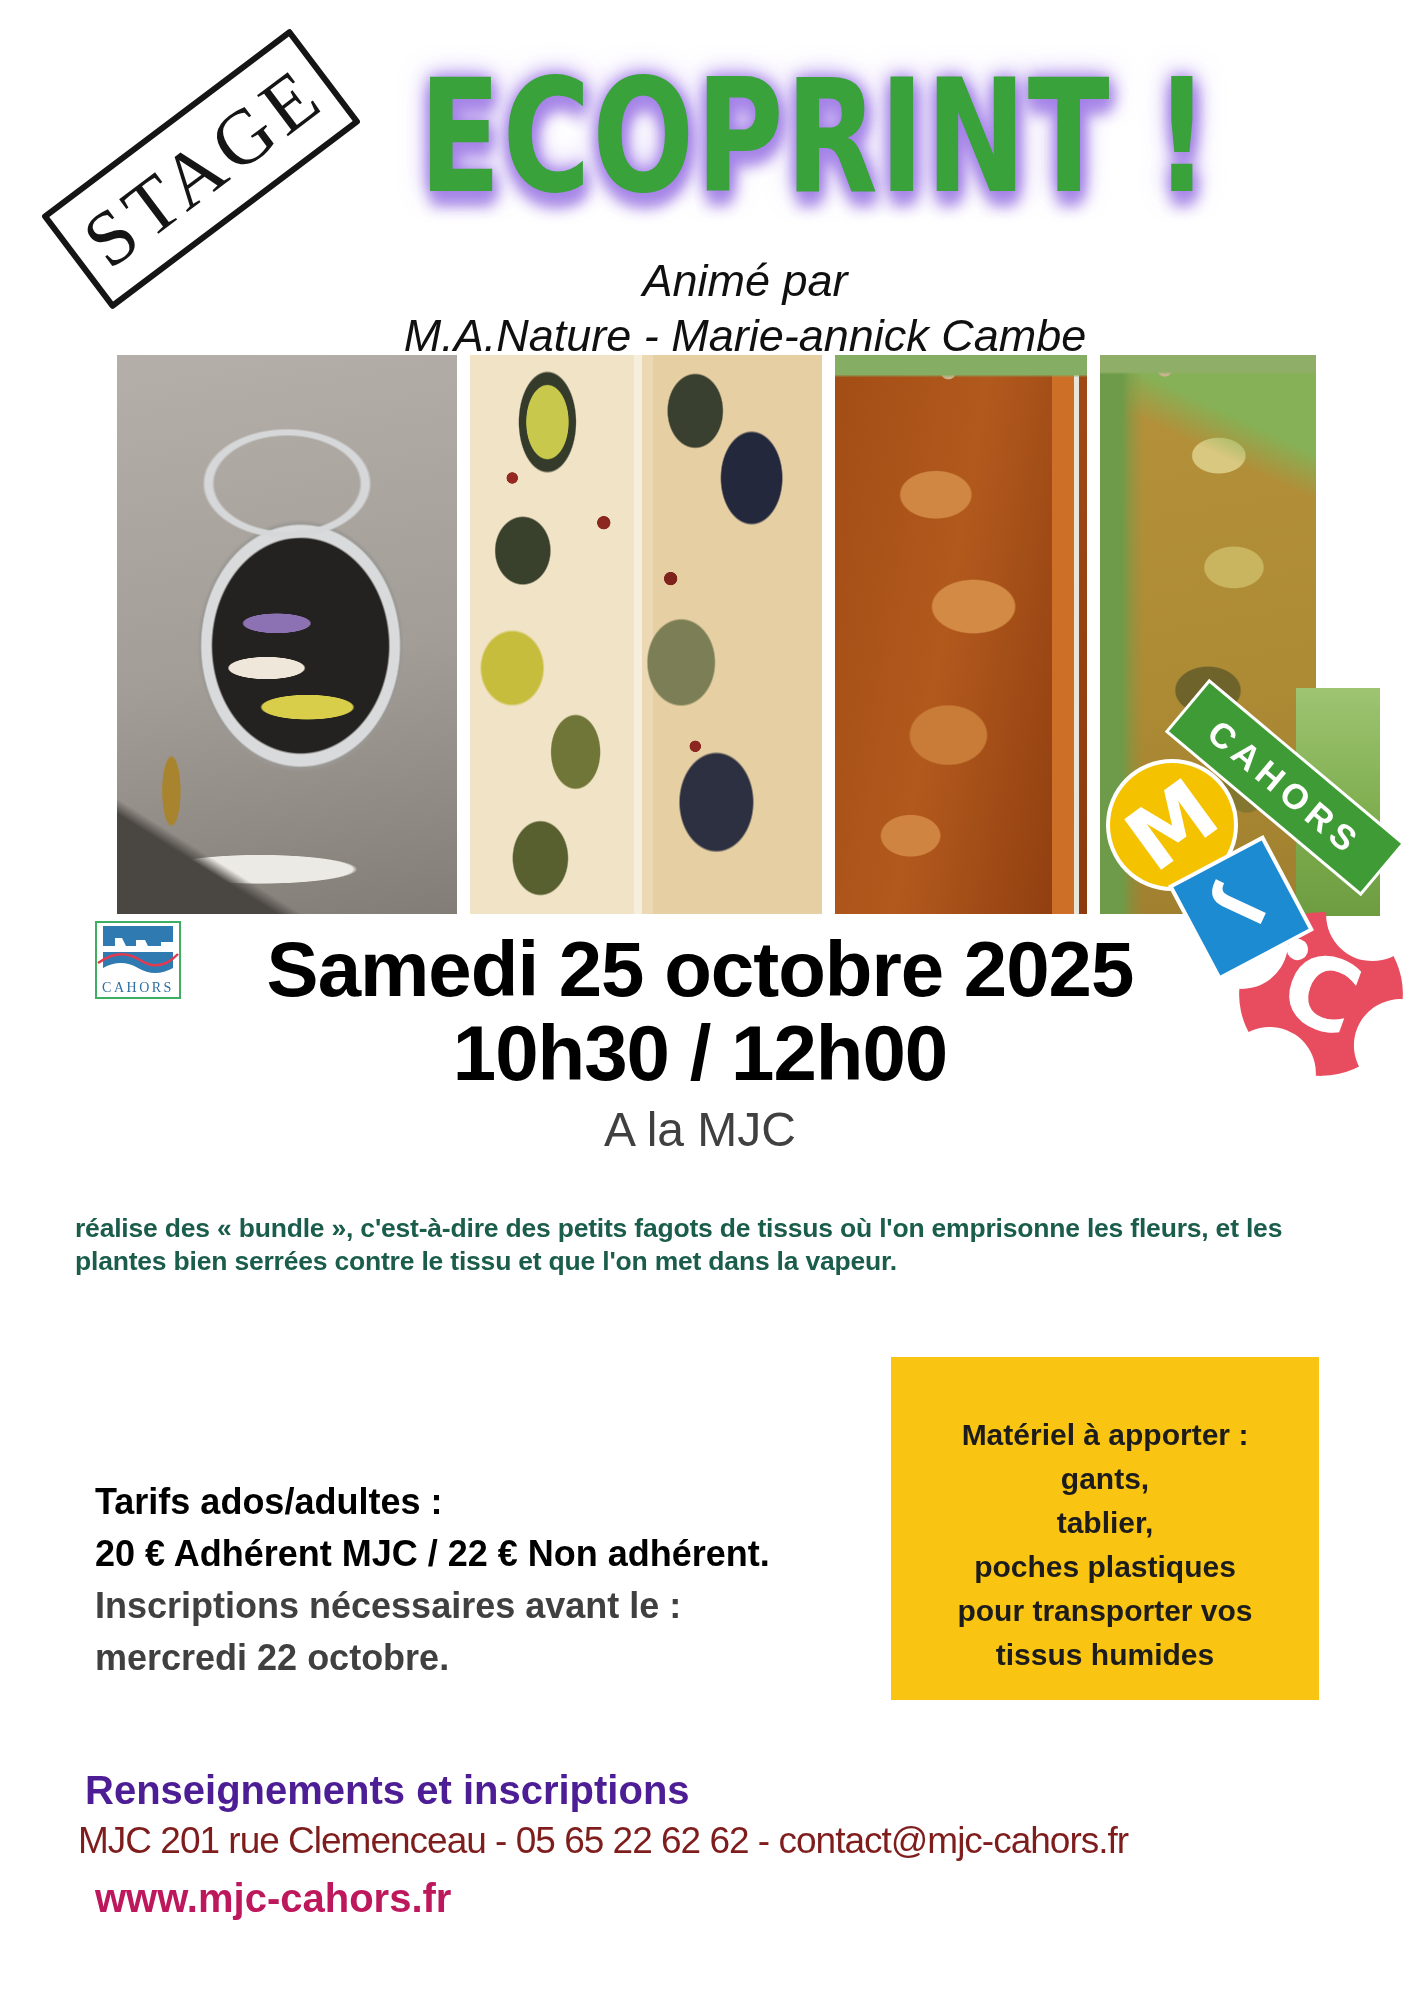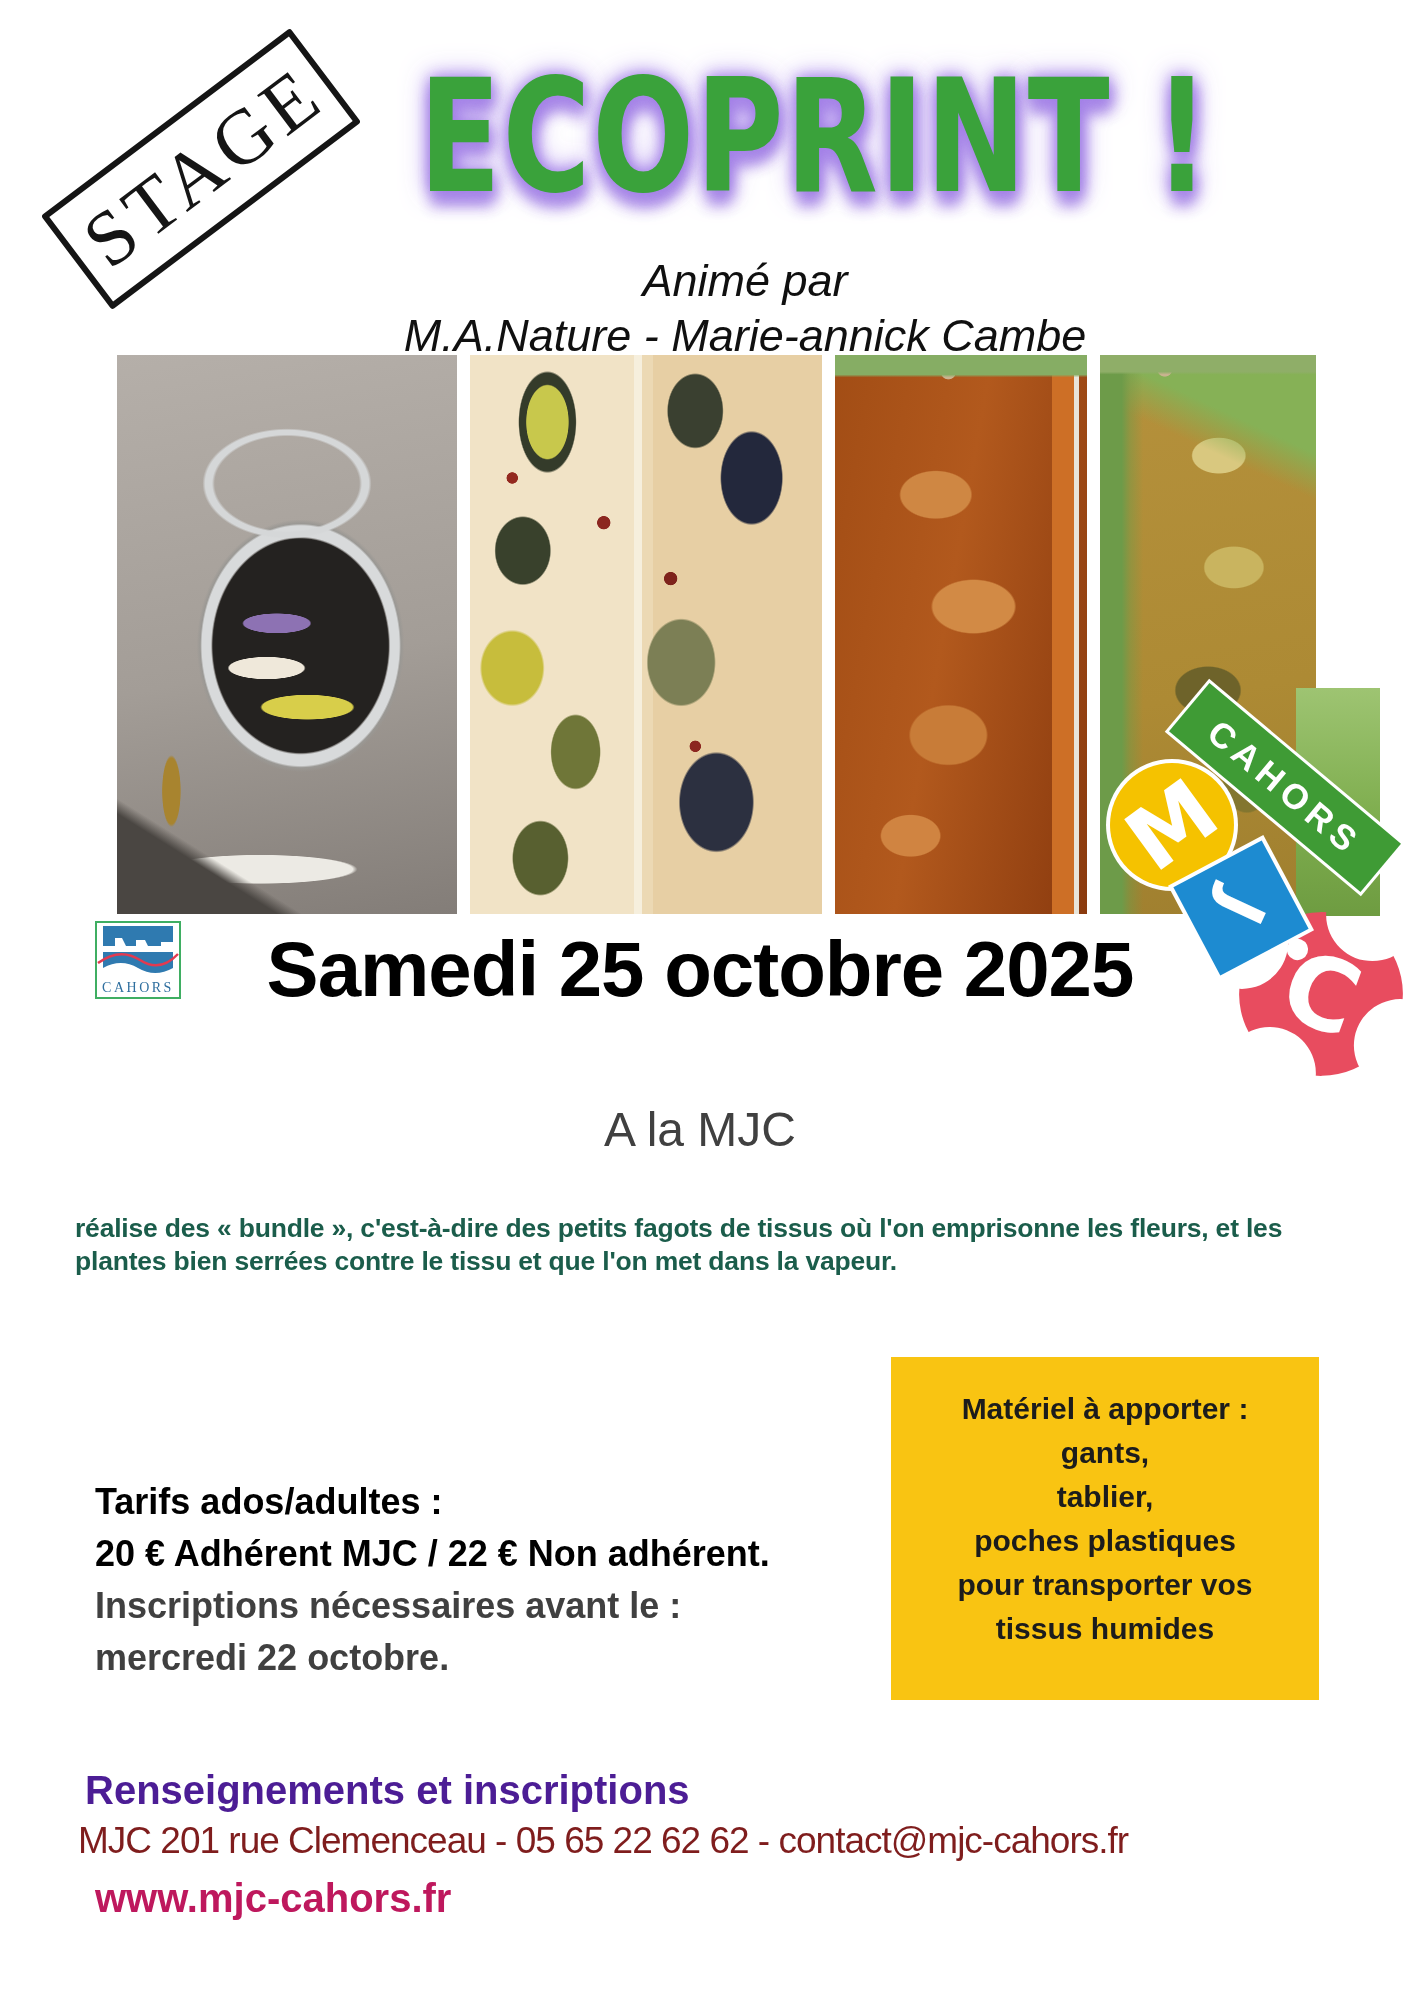--- a/index.html
+++ b/index.html
@@ -111,21 +111,21 @@
   .description{position:absolute;left:75px;top:1212px;width:1290px;color:#1B5D4B;
     font-weight:bold;font-size:26.5px;line-height:32.5px;letter-spacing:-.2px;}
 
   
   .pricing{position:absolute;left:95px;top:1476px;width:800px;font-weight:bold;
     font-size:36px;line-height:52px;color:#000;}
   .pricing .red{color:#404040;}
 
   
   .materials-box{position:absolute;left:891px;top:1357px;width:428px;height:343px;
-    background:#F9C412;text-align:center;box-sizing:border-box;padding-top:30px;}
+    background:#F9C412;text-align:center;box-sizing:border-box;padding-top:56px;}
   .materials-box div{font-weight:bold;font-size:30px;line-height:44px;color:#1c1c1c;}
 
   
   .footer-heading{position:absolute;left:85px;top:1768px;font-weight:bold;font-size:40px;color:#4c1d95;}
   .footer-address{position:absolute;left:78px;top:1820px;font-size:37px;letter-spacing:-1px;color:#7f1d1d;}
   .footer-site{position:absolute;left:95px;top:1876px;font-weight:bold;font-size:40px;color:#be185d;}
 </style>
 </head>
 <body>
 
@@ -179,20 +179,21 @@
   <svg class="cahors-logo" viewBox="0 0 86 78">
     <rect x="1" y="1" width="84" height="76" fill="#ffffff" stroke="#3fae62" stroke-width="2"></rect>
     <rect x="8" y="5" width="70" height="50" fill="#2f7ab0"></rect>
     <path fill="#ffffff" d="M8 22 h12 v-8 h7 l4 8 h10 v-6 h9 l3 6 h13 v-4 h12 v10 h-70 z" transform="translate(0,3)"></path>
     <path fill="#ffffff" d="M8 47 q18 -10 35 0 t35 0 v8 h-70 z"></path>
     <path d="M3 42 q22 -16 42 -3 t38 -6" stroke="#e23a50" fill="none" stroke-width="2.5"></path>
     <text x="43" y="71" text-anchor="middle" font-family="Liberation Serif, serif" font-size="14" letter-spacing="2.5" fill="#2f6f9f">CAHORS</text>
   </svg>
 
   <div class="date-line date-1">Samedi 25 octobre 2025</div>
+  <div class="date-line date-2">10h30 / 12h00</div>
   <div class="place-line">A la MJC</div>
 
   <div class="description">
     <div>réalise des « bundle », c'est-à-dire des petits fagots de tissus où l'on emprisonne les fleurs, et les</div>
     <div>plantes bien serrées contre le tissu et que l'on met dans la vapeur.</div>
   </div>
 
   <div class="pricing">
     <div>Tarifs ados/adultes :</div>
     <div>20 € Adhérent MJC / 22 € Non adhérent.</div>

